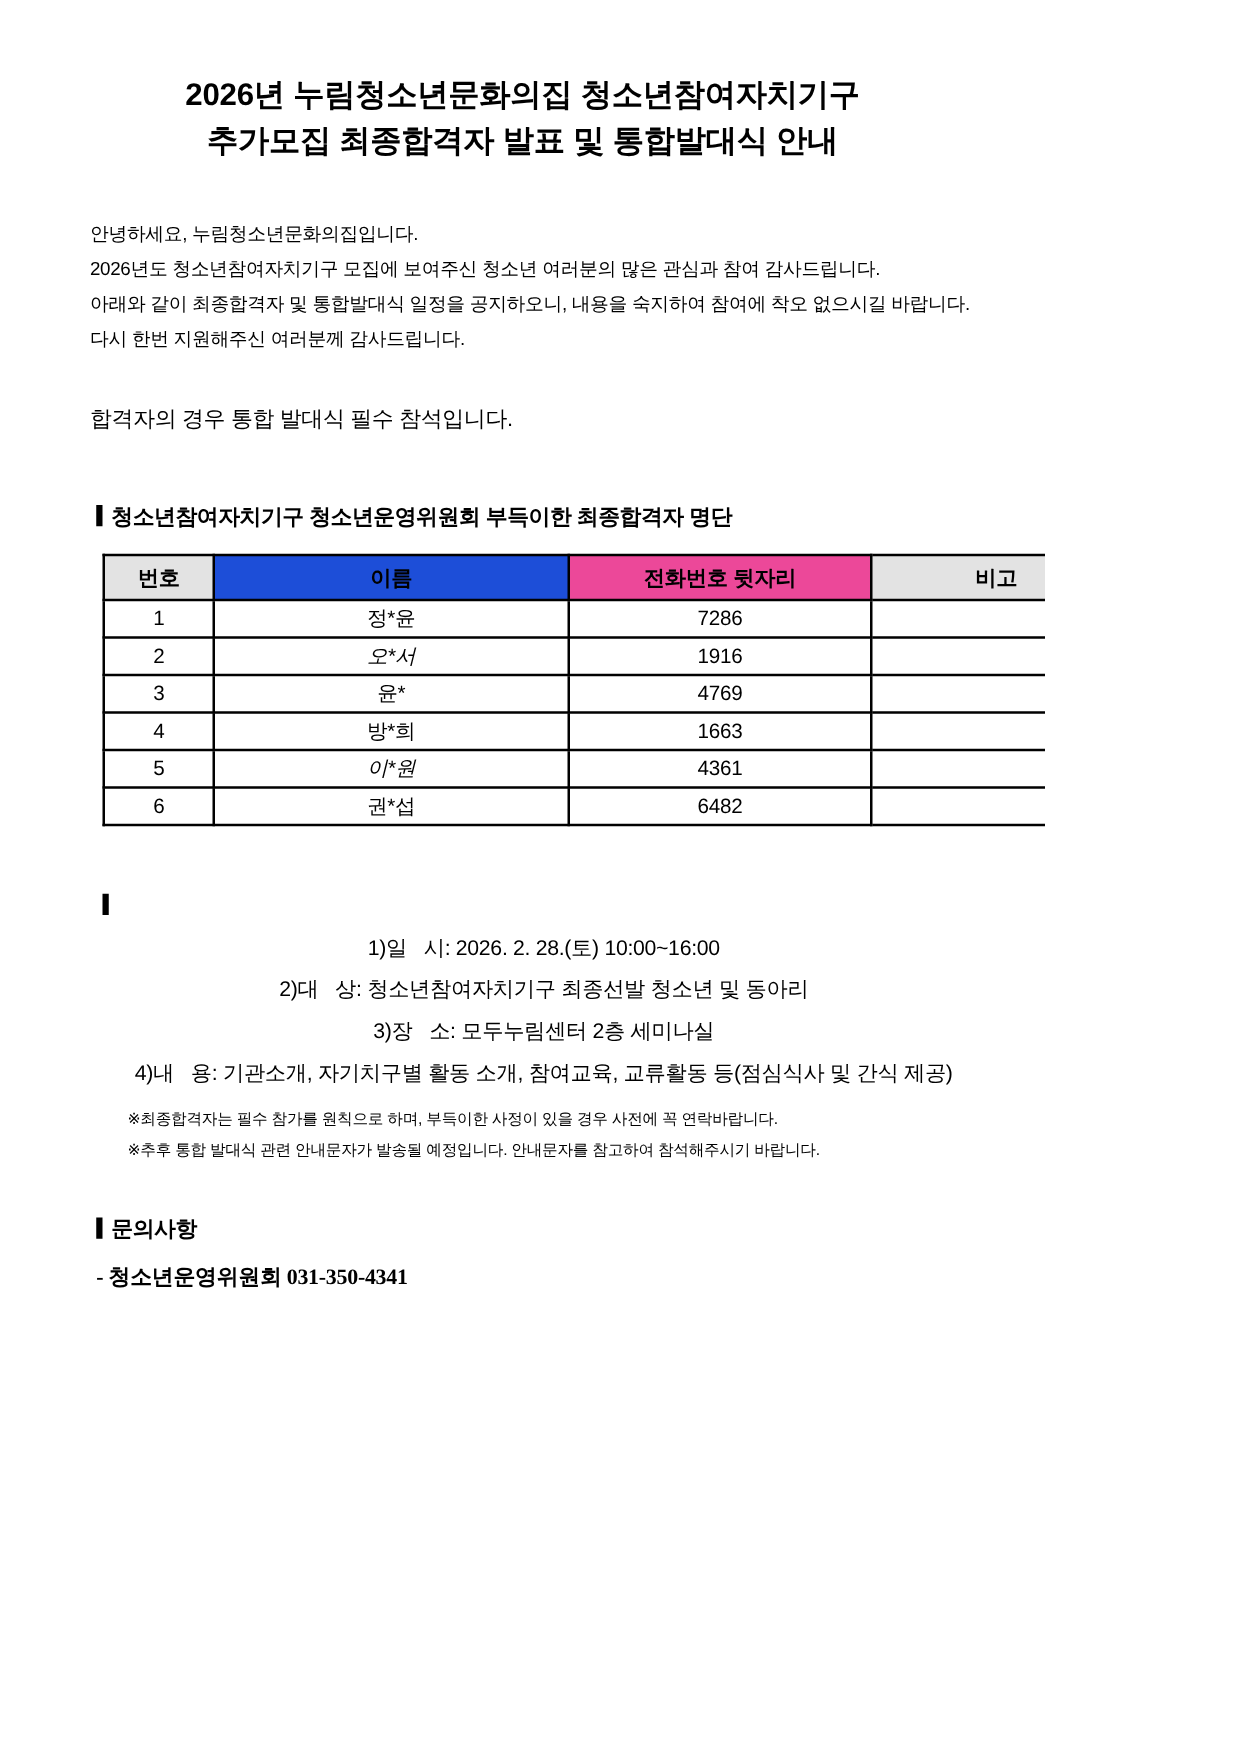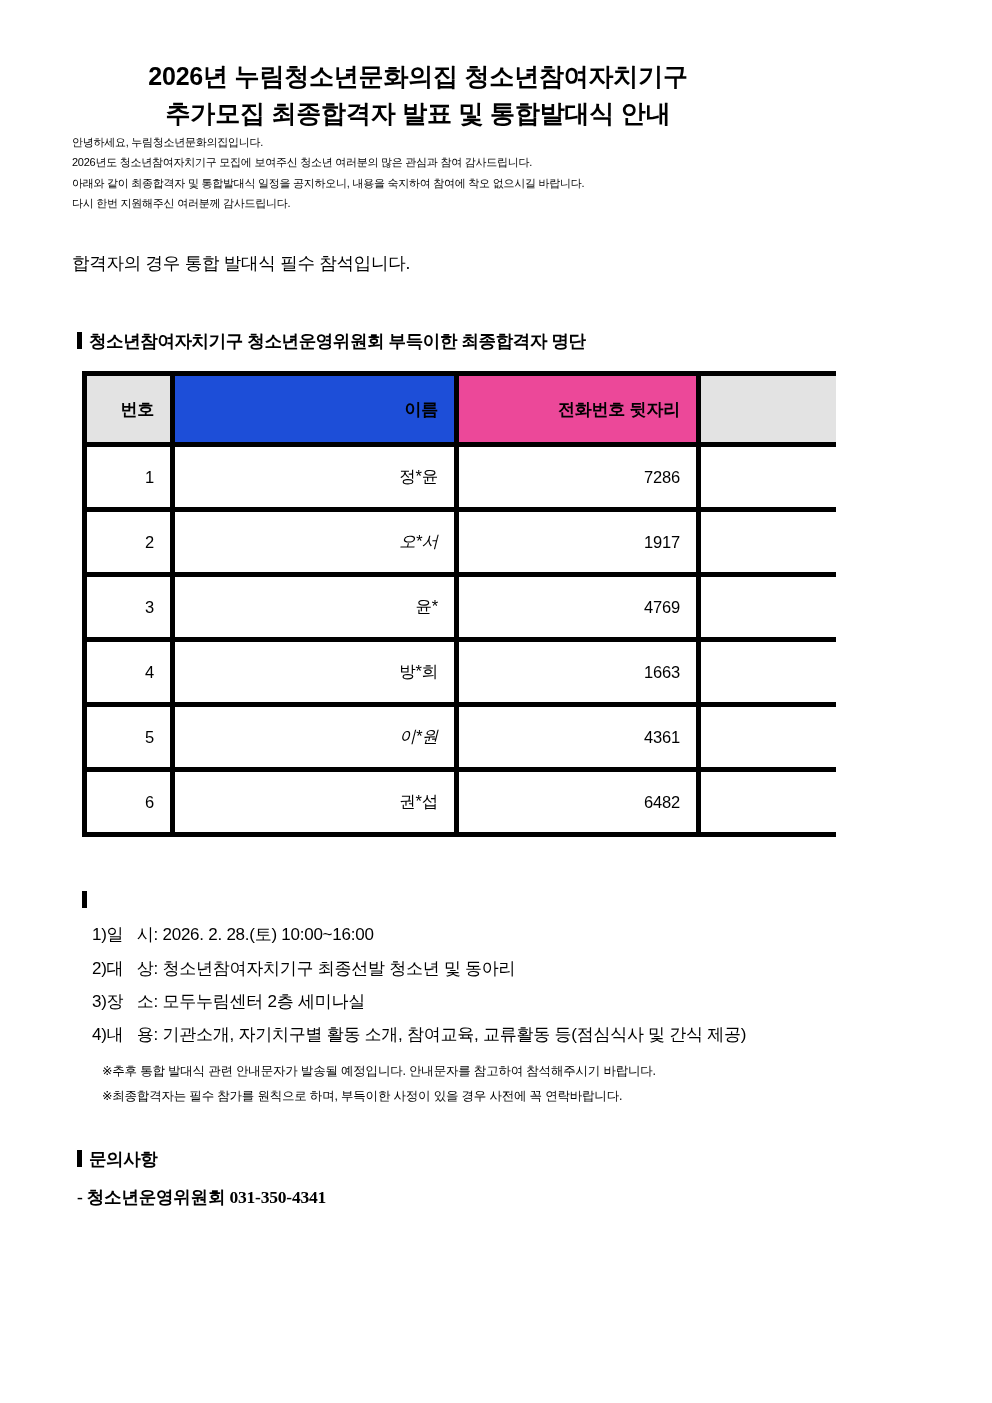--- a/index.html
+++ b/index.html
@@ -37,21 +37,22 @@
     letter-spacing: -0.2px;
     color: #000;
   }
 
   
   .body-wrap {
     padding-left: 72px;
     padding-right: 58px;
   }
   .para {
-    font-size: 11px;
+    margin-top: 42px;
+    font-size: 15px;
     line-height: 1.86;
     letter-spacing: -0.25px;
   }
   .para p {
     margin: 0;
   }
   .para-single {
     margin-top: 33px;
     font-size: 17.5px;
     line-height: 1.86;
@@ -85,25 +86,25 @@
     margin-top: 18px;
     margin-left: 10px;
   }
   table.roster {
     border-collapse: collapse;
     width: 814px;
     table-layout: fixed;
   }
   table.roster th,
   table.roster td {
-    border: 5px solid #8b5cf6;
-    text-align: right;
+    border: 2px solid #8b5cf6;
+    text-align: center;
     font-size: 16.5px;
     letter-spacing: -0.2px;
-    padding: 16px;
+    padding: 0;
   }
   table.roster th {
     background: #e3e3e3;
     font-weight: bold;
     height: 34px;
     font-size: 17px;
   }
   table.roster td {
     height: 28px;
     background: #ffffff;
@@ -113,20 +114,21 @@
   .col-tel  { width: 242px; }
   .col-memo { width: 200px; }
 
   
   .info-block {
     margin-top: 52px;
   }
   .num-list {
     margin-top: 12px;
     margin-left: 20px;
+    text-align: center;
   }
   .num-item {
     font-size: 17px;
     line-height: 1.95;
     letter-spacing: -0.25px;
     white-space: pre;
   }
   .notes {
     margin-top: 8px;
     margin-left: 30px;
@@ -196,21 +198,21 @@
         <tbody>
           <tr>
             <td style="border-color: rgb(0, 0, 0);">1</td>
             <td style="border-color: rgb(0, 0, 0);">정*윤</td>
             <td style="border-color: rgb(0, 0, 0);">7286</td>
             <td style="border-color: rgb(0, 0, 0);"></td>
           </tr>
           <tr>
             <td style="border-color: rgb(0, 0, 0);">2</td>
             <td style="border-color: rgb(0, 0, 0); font-style: italic;">오*서</td>
-            <td style="border-color: rgb(0, 0, 0);">1917</td>
+            <td style="border-color: rgb(0, 0, 0);">1916</td>
             <td style="border-color: rgb(0, 0, 0);"></td>
           </tr>
           <tr>
             <td style="border-color: rgb(0, 0, 0);">3</td>
             <td style="border-color: rgb(0, 0, 0);">윤*</td>
             <td style="border-color: rgb(0, 0, 0);">4769</td>
             <td style="border-color: rgb(0, 0, 0);"></td>
           </tr>
           <tr>
             <td style="border-color: rgb(0, 0, 0);">4</td>
@@ -240,22 +242,22 @@
       </div>
 
       <div class="num-list">
         <div class="num-item">1)일   시: 2026. 2. 28.(토) 10:00~16:00</div>
         <div class="num-item">2)대   상: 청소년참여자치기구 최종선발 청소년 및 동아리</div>
         <div class="num-item">3)장   소: 모두누림센터 2층 세미나실</div>
         <div class="num-item">4)내   용: 기관소개, 자기치구별 활동 소개, 참여교육, 교류활동 등(점심식사 및 간식 제공)</div>
       </div>
 
       <div class="notes">
+        <div class="note-item">※최종합격자는 필수 참가를 원칙으로 하며, 부득이한 사정이 있을 경우 사전에 꼭 연락바랍니다.</div>
         <div class="note-item">※추후 통합 발대식 관련 안내문자가 발송될 예정입니다. 안내문자를 참고하여 참석해주시기 바랍니다.</div>
-        <div class="note-item">※최종합격자는 필수 참가를 원칙으로 하며, 부득이한 사정이 있을 경우 사전에 꼭 연락바랍니다.</div>
       </div>
     </div>
 
     <div class="contact-block">
       <div class="section-head head-3">
         <span class="bar-mark"></span>
         <span>문의사항</span>
       </div>
       <div class="contact-line">- 청소년운영위원회 031-350-4341</div>
     </div>

